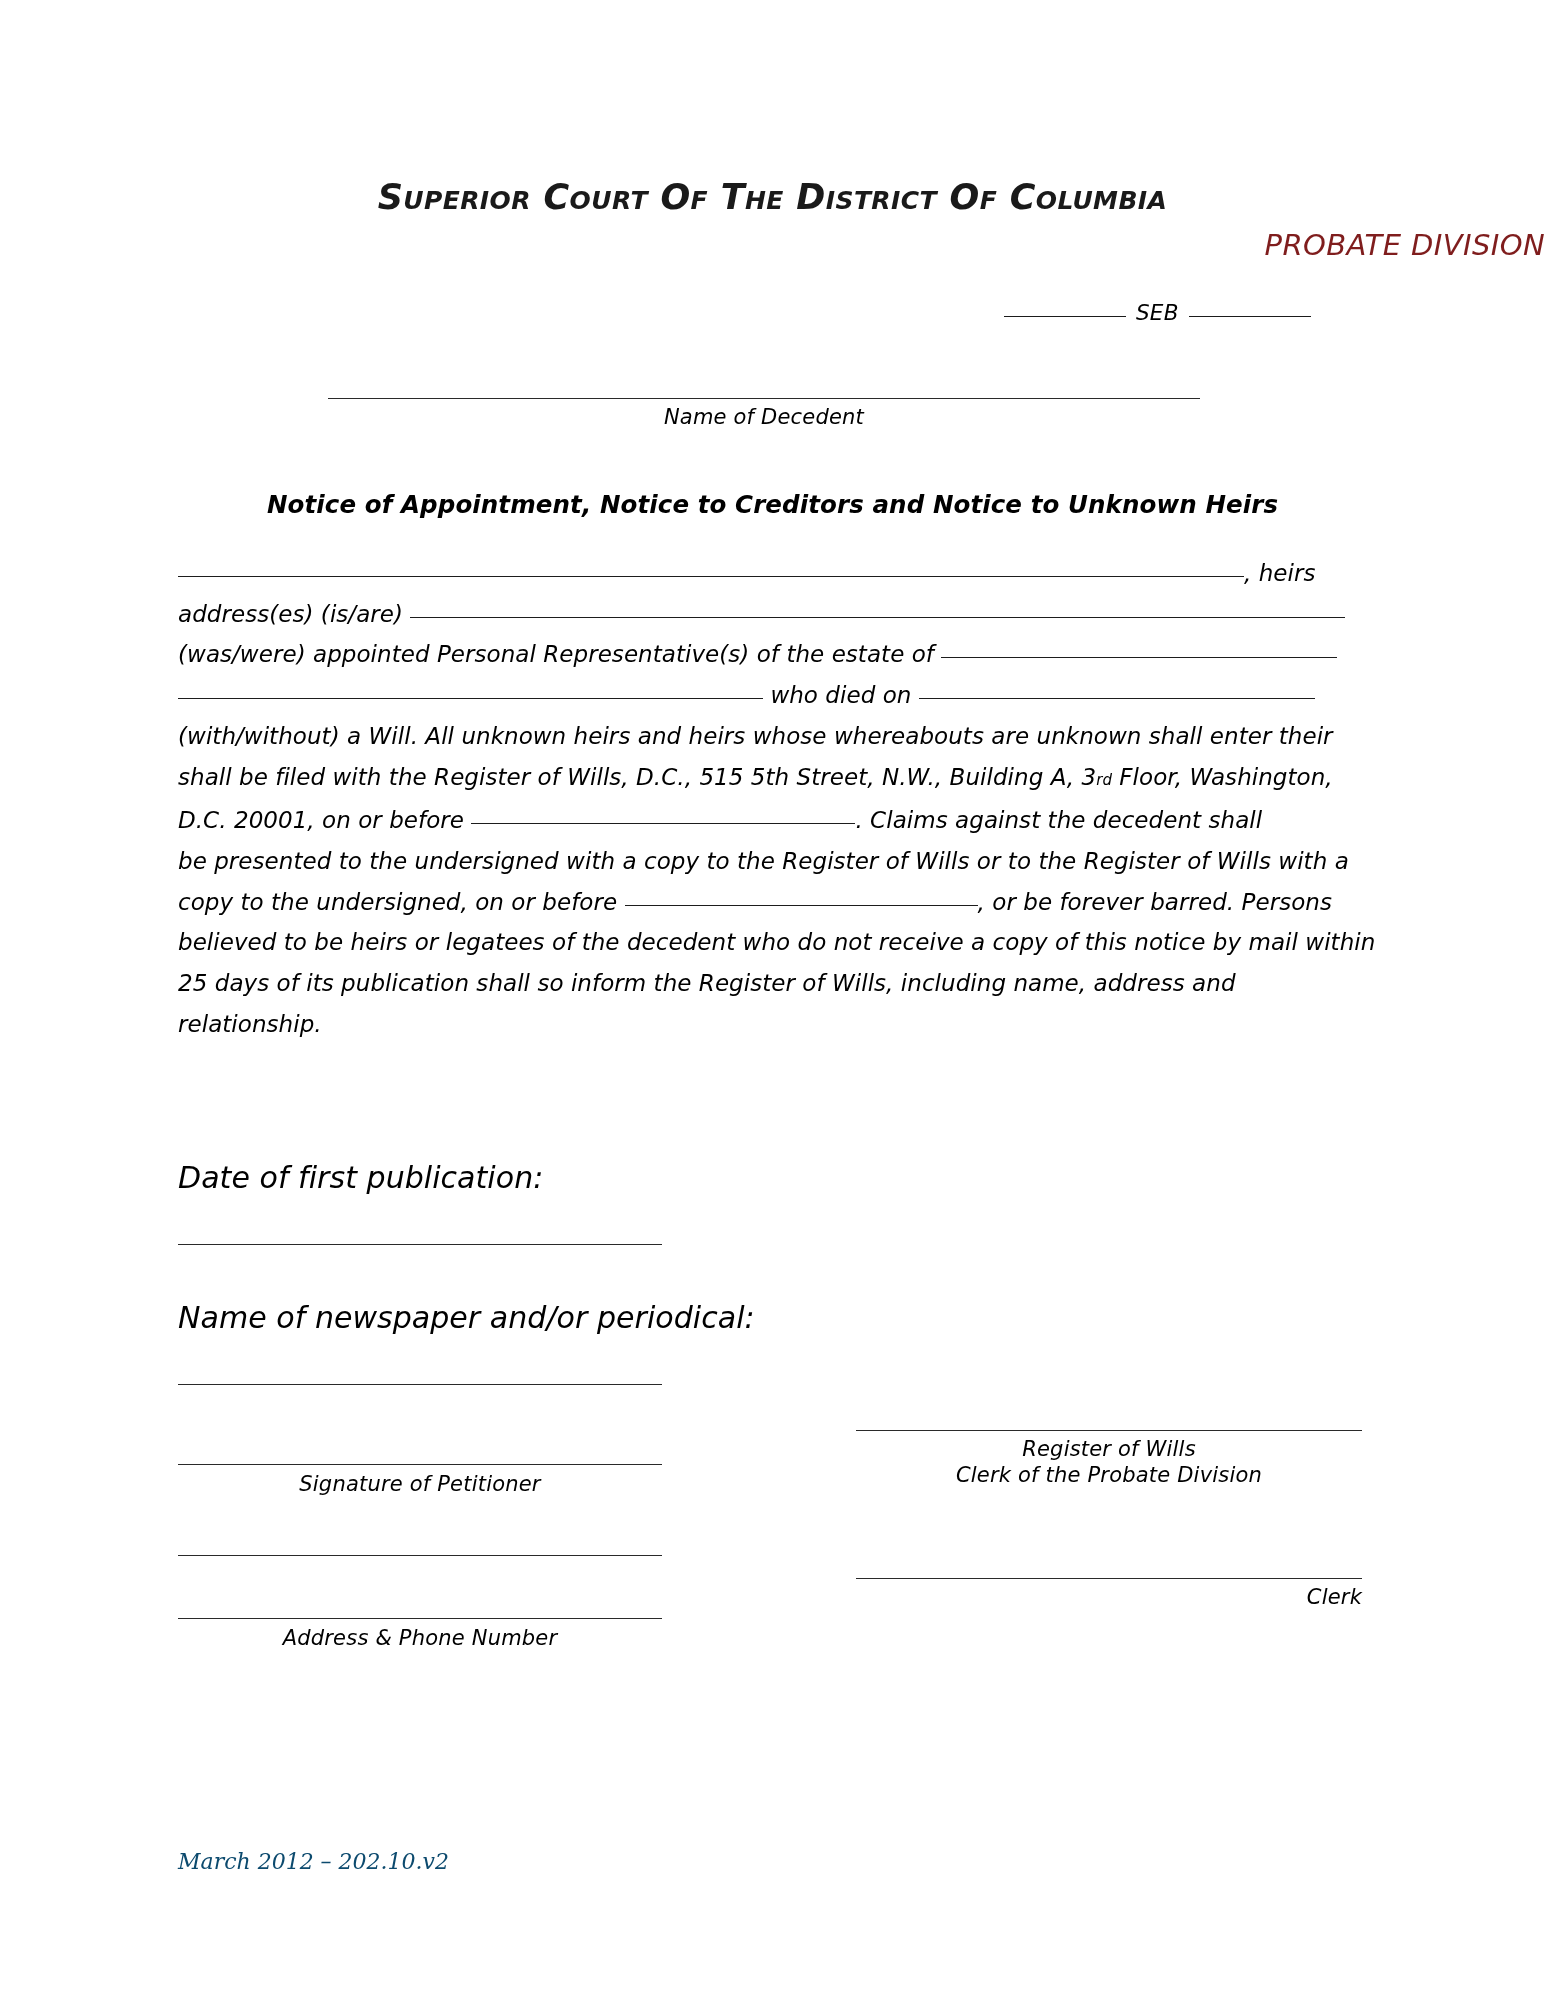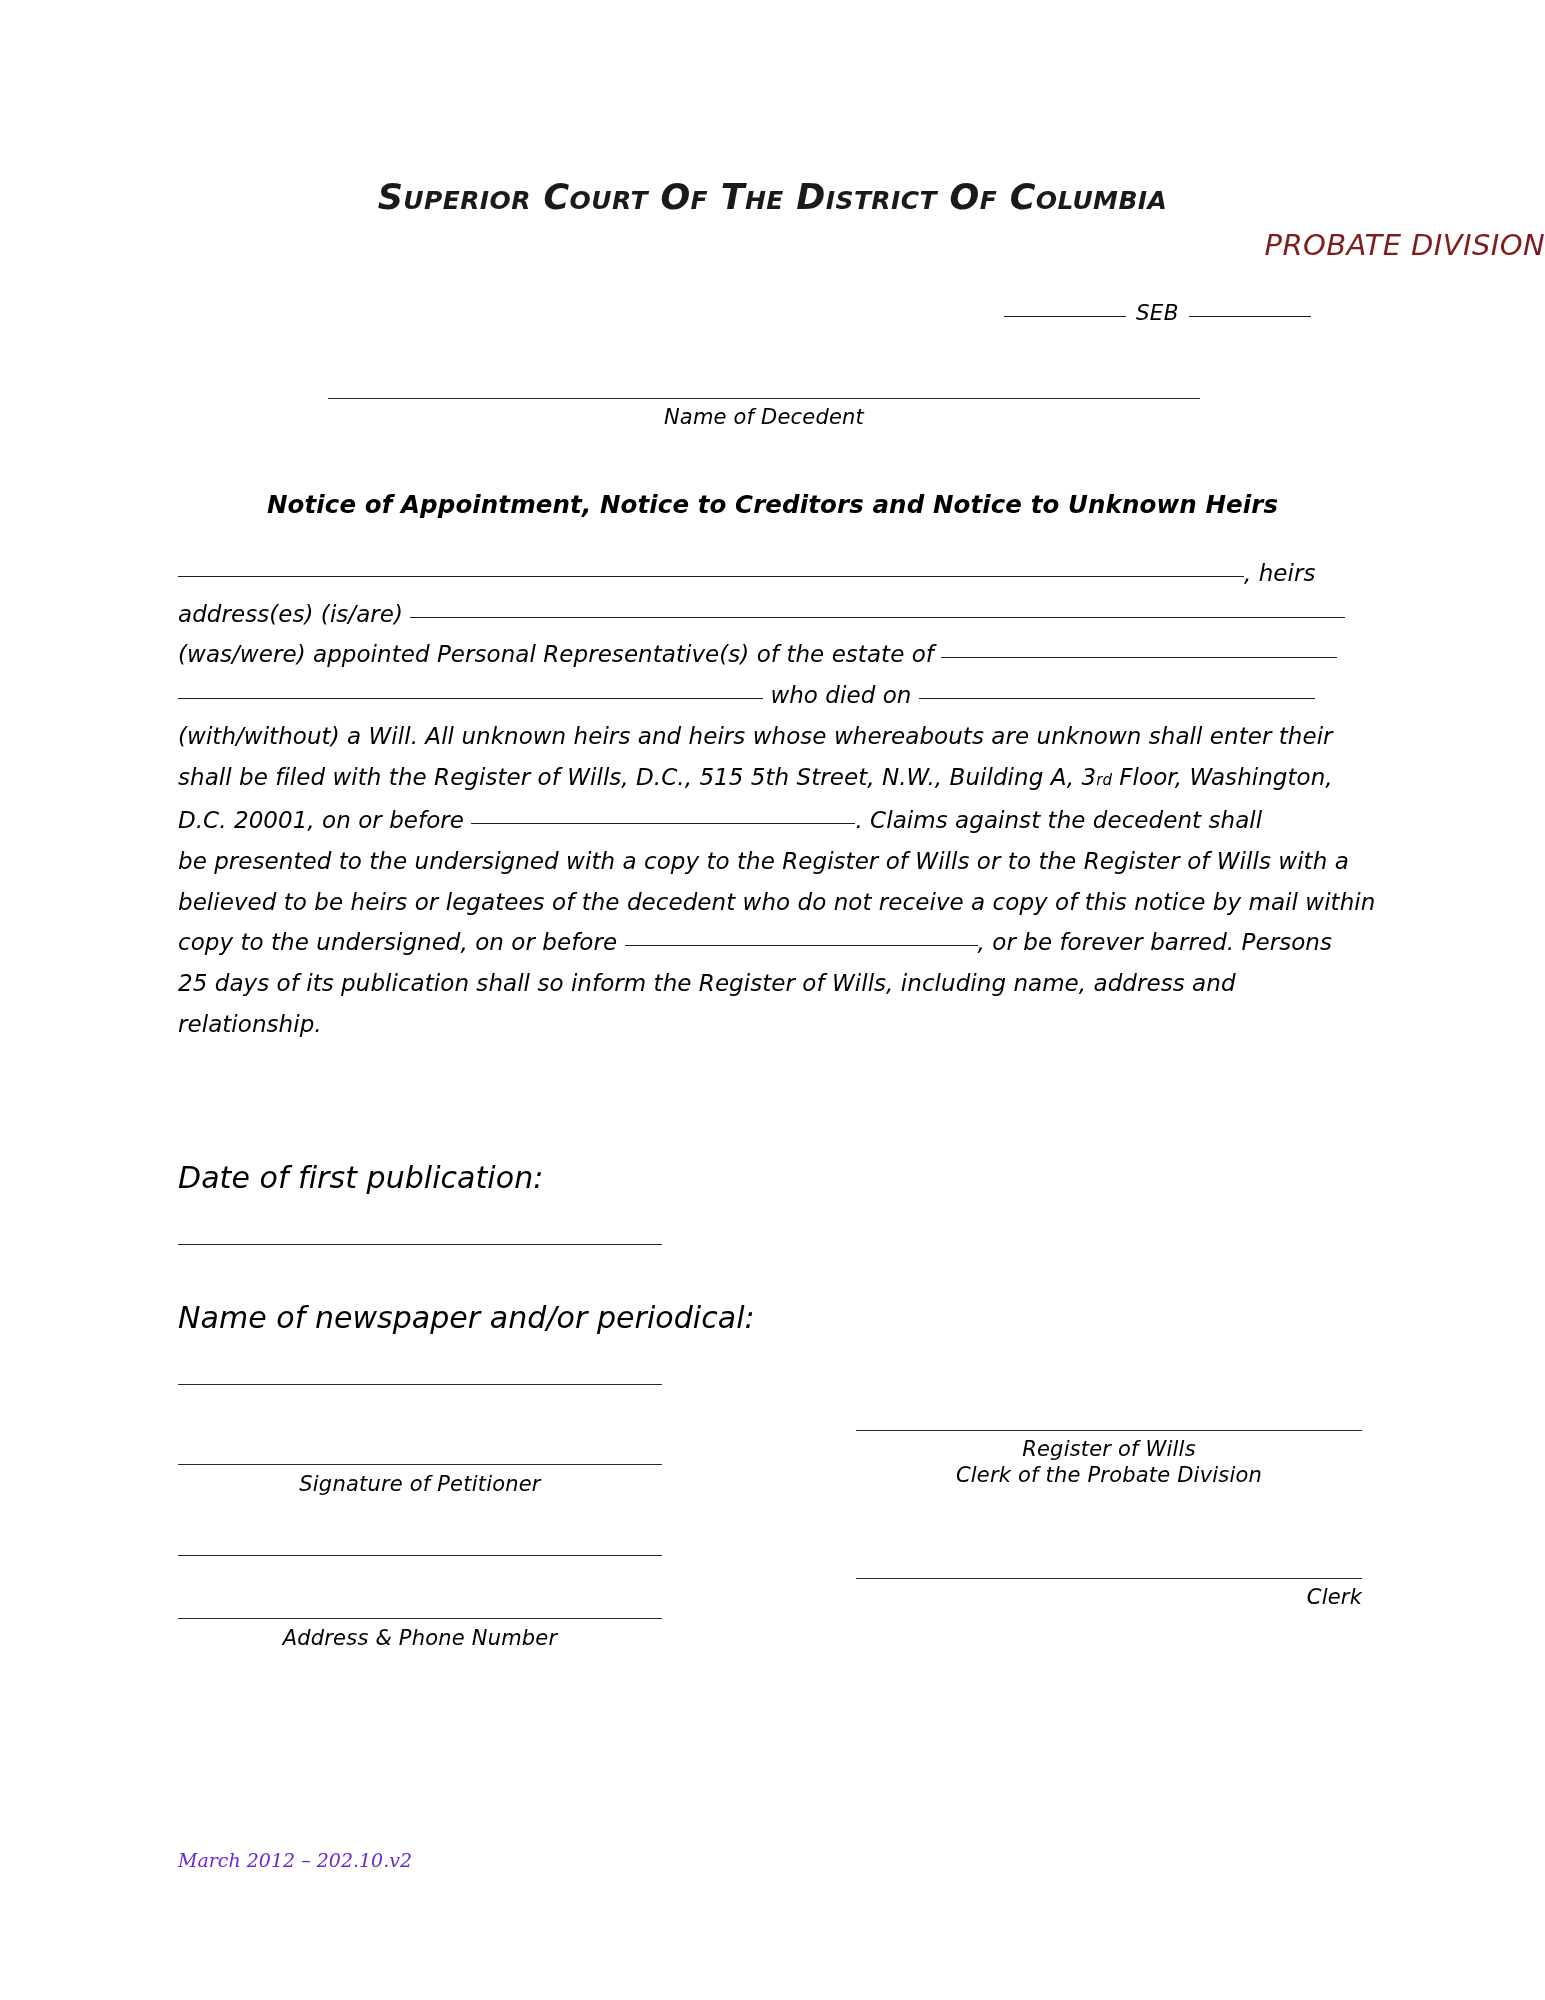--- a/index.html
+++ b/index.html
@@ -148,22 +148,22 @@
   }
   .sig-caption.center { text-align: center; }
   .sig-caption.right  { text-align: right; }
 
   
   .footer {
     position: absolute;
     left: 178px;
     top: 1849px;
     font-family: "DejaVu Serif", "Liberation Serif", serif;
-    font-size: 19px;
-    color: #6d28d9;
+    font-size: 22px;
+    color: #0c4a6e;
     white-space: nowrap;
   }
 </style>
 </head>
 <body>
 
 <div id="page">
 
   <div class="court-title">Superior Court of the District of Columbia</div>
 
@@ -189,23 +189,23 @@
     <span class="ln"><span class="ul" style="width:585px"></span> <span>who died on</span> <span class="ul" style="width:396px"></span></span>
 
     <span class="ln">(with/without) a Will. All unknown heirs and heirs whose whereabouts are unknown shall enter their</span>
 
     <span class="ln"><span>shall be filed with the Register of Wills, D.C., 515 5th Street, N.W., Building A, 3</span><sub class="ord">rd</sub><span> Floor, Washington,</span></span>
 
     <span class="ln"><span>D.C. 20001, on or before</span> <span class="ul" style="width:384px"></span><span>. Claims against the decedent shall</span></span>
 
     <span class="ln">be presented to the undersigned with a copy to the Register of Wills or to the Register of Wills with a</span>
 
+    <span class="ln"><span>copy to the undersigned, on or before</span> <span class="ul" style="width:353px"></span><span>, or be forever barred. Persons</span></span>
+
     <span class="ln">believed to be heirs or legatees of the decedent who do not receive a copy of this notice by mail within</span>
-
-    <span class="ln"><span>copy to the undersigned, on or before</span> <span class="ul" style="width:353px"></span><span>, or be forever barred. Persons</span></span>
     <span class="ln">25 days of its publication shall so inform the Register of Wills, including name, address and</span>
     <span class="ln">relationship.</span>
   </div>
 
   <div class="pub-label" style="left:178px; top:1160px;">Date of first publication:</div>
   <div class="pub-rule" style="left:178px; top:1244px; width:484px;"></div>
 
   <div class="pub-label" style="left:178px; top:1300px;">Name of newspaper and/or periodical:</div>
   <div class="pub-rule" style="left:178px; top:1384px; width:484px;"></div>
 

